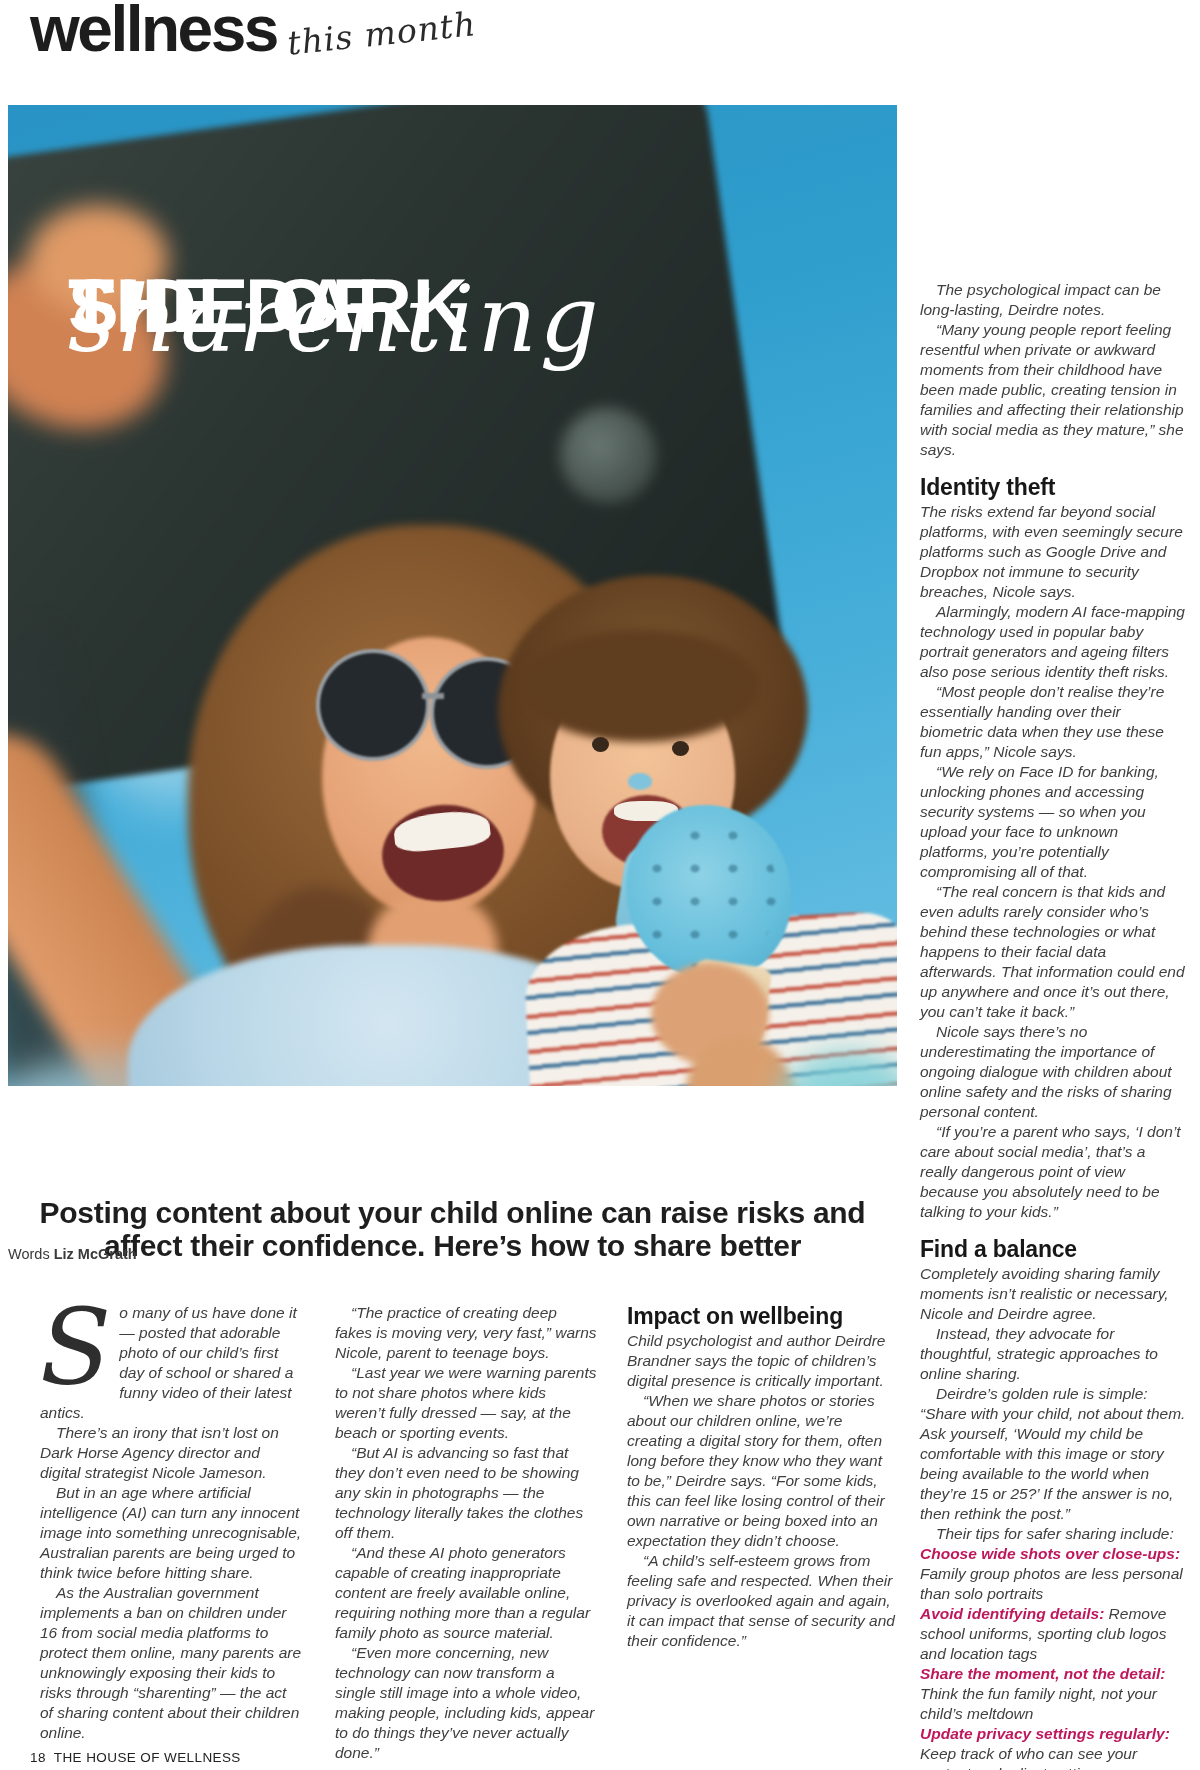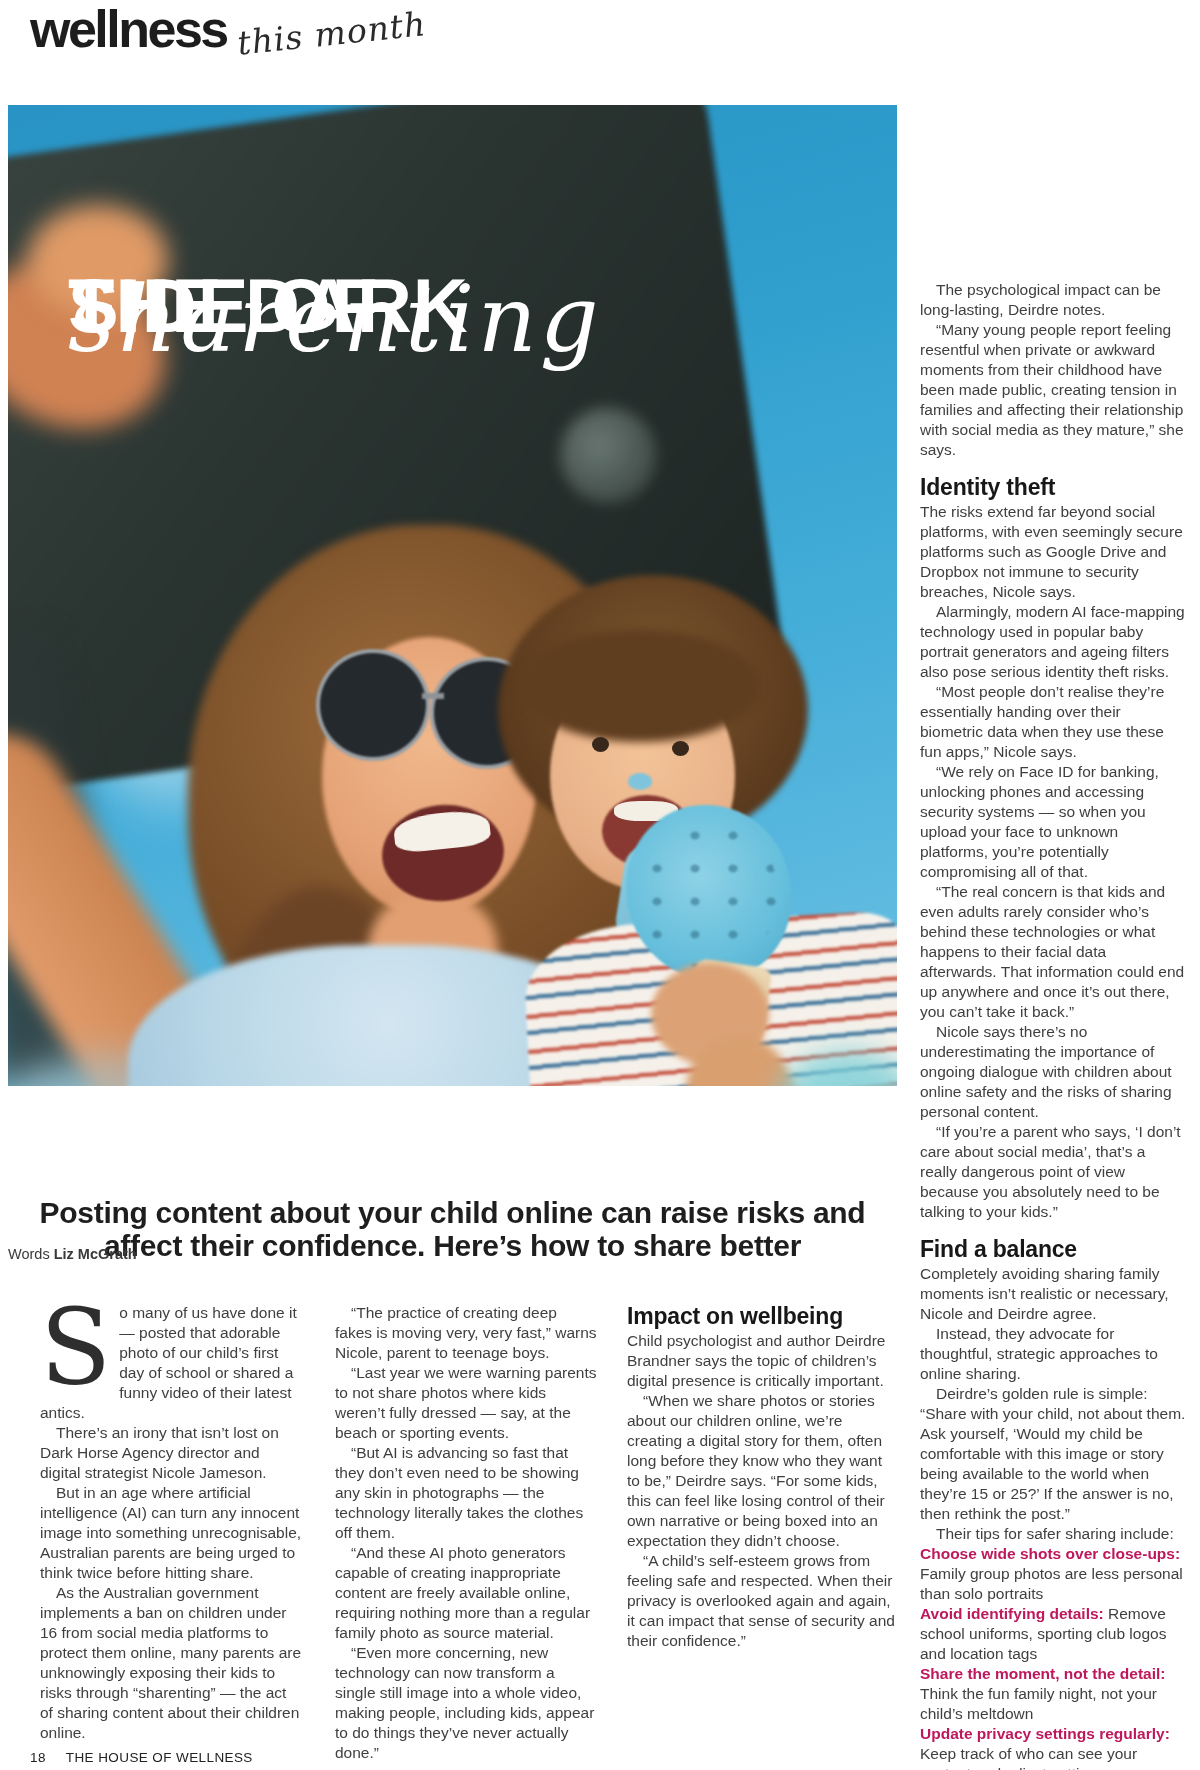--- a/index.html
+++ b/index.html
@@ -2,21 +2,21 @@
 <html><head>
 <meta charset="utf-8">
 <style>
   html,body{margin:0;padding:0;background:#ffffff;}
   .page{
     position:relative;width:1200px;height:1770px;background:#ffffff;overflow:hidden;
     font-family:"Liberation Sans",sans-serif;color:#3f3f3f;
   }
   
   .masthead{position:absolute;left:30px;top:0px;display:flex;align-items:flex-start;}
-  .brand{font-size:52px;font-weight:900;letter-spacing:-2.5px;color:#1d1d1d;line-height:58px;}
+  .brand{font-size:64px;font-weight:900;letter-spacing:-2.5px;color:#1d1d1d;line-height:58px;}
   .brand-script{font-family:"DejaVu Serif",serif;font-style:italic;font-size:33px;color:#2a2a2a;
     transform:rotate(-6deg);margin-left:10px;margin-top:14px;letter-spacing:1px;}
   
   .photo{position:absolute;left:8px;top:105px;width:889px;height:981px;overflow:hidden;
     background:linear-gradient(165deg,#2893c4 0%,#2f9ecd 30%,#46aed9 62%,#6fc2e4 100%);}
   .photo *{position:absolute;}
   .cloud1{left:10px;top:400px;width:200px;height:240px;background:#bfe3f2;border-radius:50%;filter:blur(30px);opacity:.55;}
   .cloud2{left:90px;top:560px;width:150px;height:140px;background:#d8eef7;border-radius:50%;filter:blur(26px);opacity:.5;}
   .phone{left:-100px;top:10px;width:840px;height:630px;border-radius:58px;
     background:linear-gradient(135deg,#3b4642 0%,#2a3431 45%,#1e2624 100%);
@@ -83,34 +83,34 @@
   .hero-line{font-size:76px;font-weight:800;color:#ffffff;line-height:86px;letter-spacing:1px;filter:none;}
   .hero-script{font-family:"DejaVu Serif",serif;font-style:italic;font-size:92px;color:#ffffff;
     line-height:110px;margin-top:2px;letter-spacing:3px;white-space:nowrap;font-weight:400;}
   
   .standfirst{position:absolute;left:8px;top:1176px;width:889px;text-align:center;color:#1e1e1e;margin-top:20px;}
   .standfirst .sf-line{font-size:30px;font-weight:800;line-height:33px;letter-spacing:-.3px;}
   .byline{position:absolute;left:8px;top:1246px;width:889px;font-size:14.5px;color:#3a3a3a;}
   .byline .byline-name{font-weight:700;}
   
   .col{position:absolute;font-size:15.5px;line-height:20px;color:#3f3f3f;}
-  .col p{margin:0;}
+  .col p{margin:0;font-style:italic;}
   .col p.indent{text-indent:16px;}
   .col h3{margin:14px 0 2px 0;font-size:23px;line-height:26px;font-weight:800;color:#171717;letter-spacing:-.2px;}
   .col h3.first{margin-top:0;}
   .col1{left:40px;top:1303px;width:262px;}
   .col2{left:335px;top:1303px;width:262px;}
   .col3{left:627px;top:1303px;width:268px;}
   .col4{left:920px;top:280px;width:266px;}
   .dropcap{float:left;font-family:"DejaVu Serif",serif;font-size:104px;line-height:82px;
     padding:4px 8px 0 0;color:#2e2e2e;font-weight:400;}
   .tip-lead{font-weight:800;color:#be185d;}
   
   .footer{position:absolute;left:30px;top:1750px;font-size:13.5px;color:#222;letter-spacing:.4px;}
-  .footer .pageno{margin-right:20px;}
+  .footer .pageno{margin-right:8px;}
 </style>
 </head>
 <body>
 
 <div class="page">
 
   <div class="masthead">
     <div class="brand">wellness</div>
     <div class="brand-script">this month</div>
   </div>

